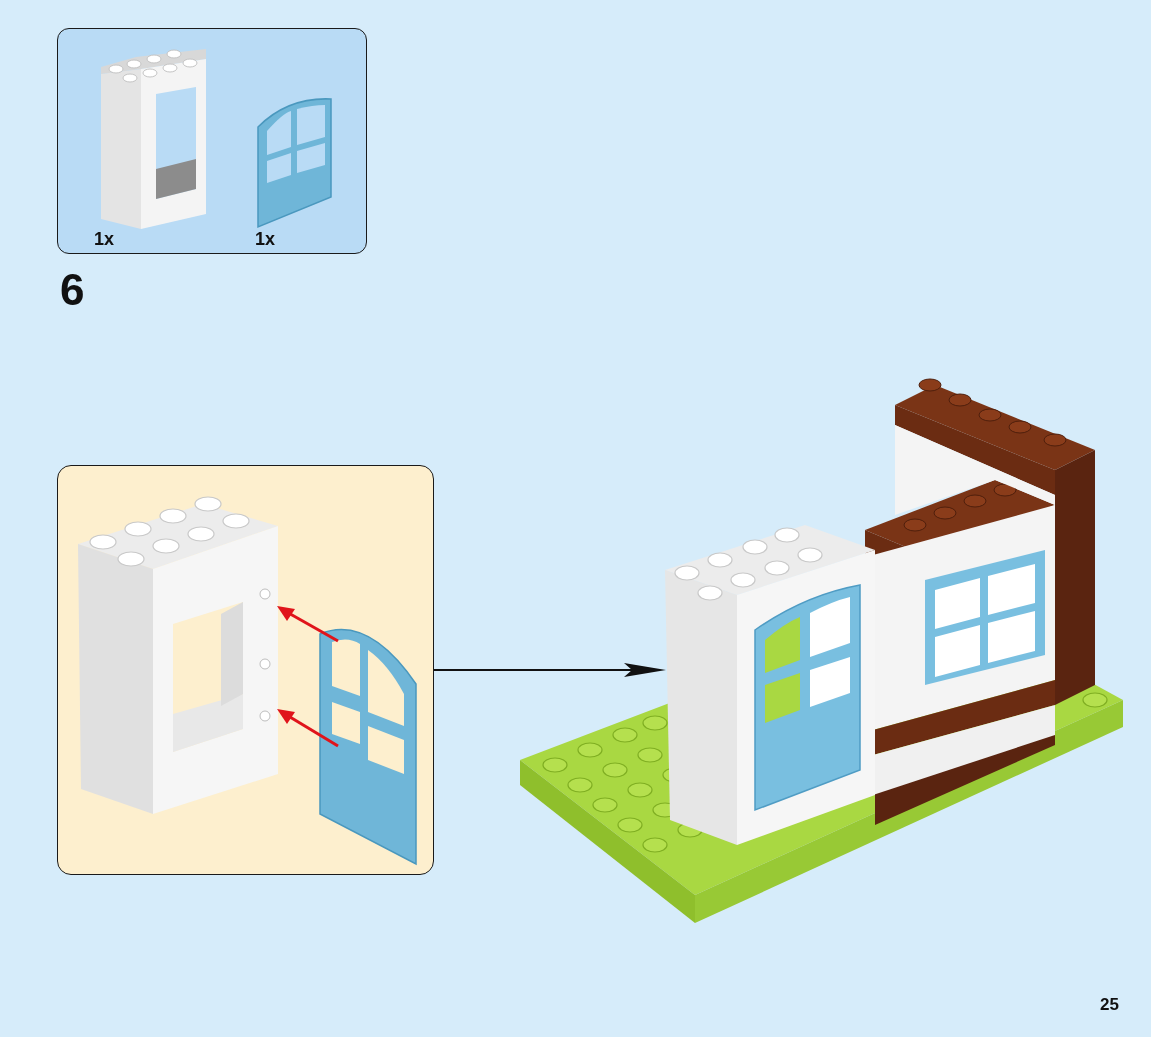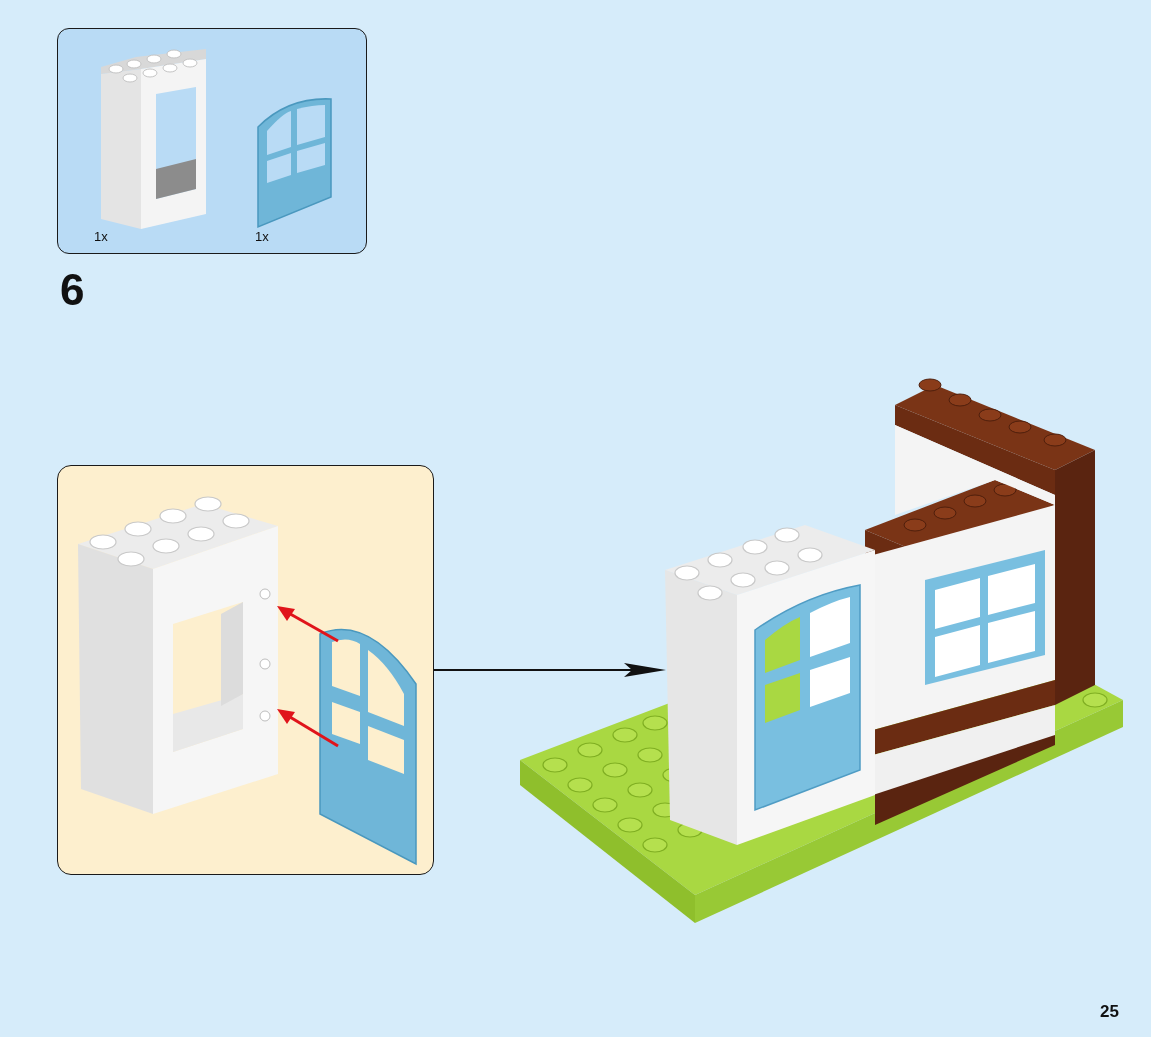--- a/index.html
+++ b/index.html
@@ -1,22 +1,22 @@
 <!DOCTYPE html>
 <html><head>
 <meta charset="utf-8">
 <style>
   html,body{margin:0;padding:0;}
   body{width:1151px;height:1037px;background:#d6ecfa;position:relative;overflow:hidden;font-family:"Liberation Sans",sans-serif;}
   .abs{position:absolute;}
   #parts-box{left:57px;top:28px;width:310px;height:226px;background:#b9dbf5;border:1.5px solid #1a1a1a;border-radius:12px;box-sizing:border-box;}
-  .qty{font-weight:normal;font-size:13px;color:#111;}
+  .qty{font-weight:bold;font-size:18px;color:#111;}
   #step-num{left:60px;top:268px;font-size:44px;font-weight:bold;color:#111;line-height:1;}
   #callout{left:57px;top:465px;width:377px;height:410px;background:#fdefce;border:1.5px solid #1a1a1a;border-radius:14px;box-sizing:border-box;}
-  #page-num{left:1100px;top:995px;font-size:17px;font-weight:bold;color:#111;margin-top:7px;}
+  #page-num{left:1100px;top:995px;font-size:17px;font-weight:bold;color:#111;}
   svg{position:absolute;overflow:visible;}
 </style>
 </head>
 <body>
 
 <div id="parts-box" class="abs">
 
   <svg style="left:38px;top:10px;width:120px;height:190px" viewBox="0 0 120 190">
     <polygon points="5,28 40,18 110,10 110,20 45,30 5,35" fill="#d8d8d8"></polygon>
     <polygon points="5,35 45,30 45,190 5,180" fill="#e4e4e4"></polygon>

